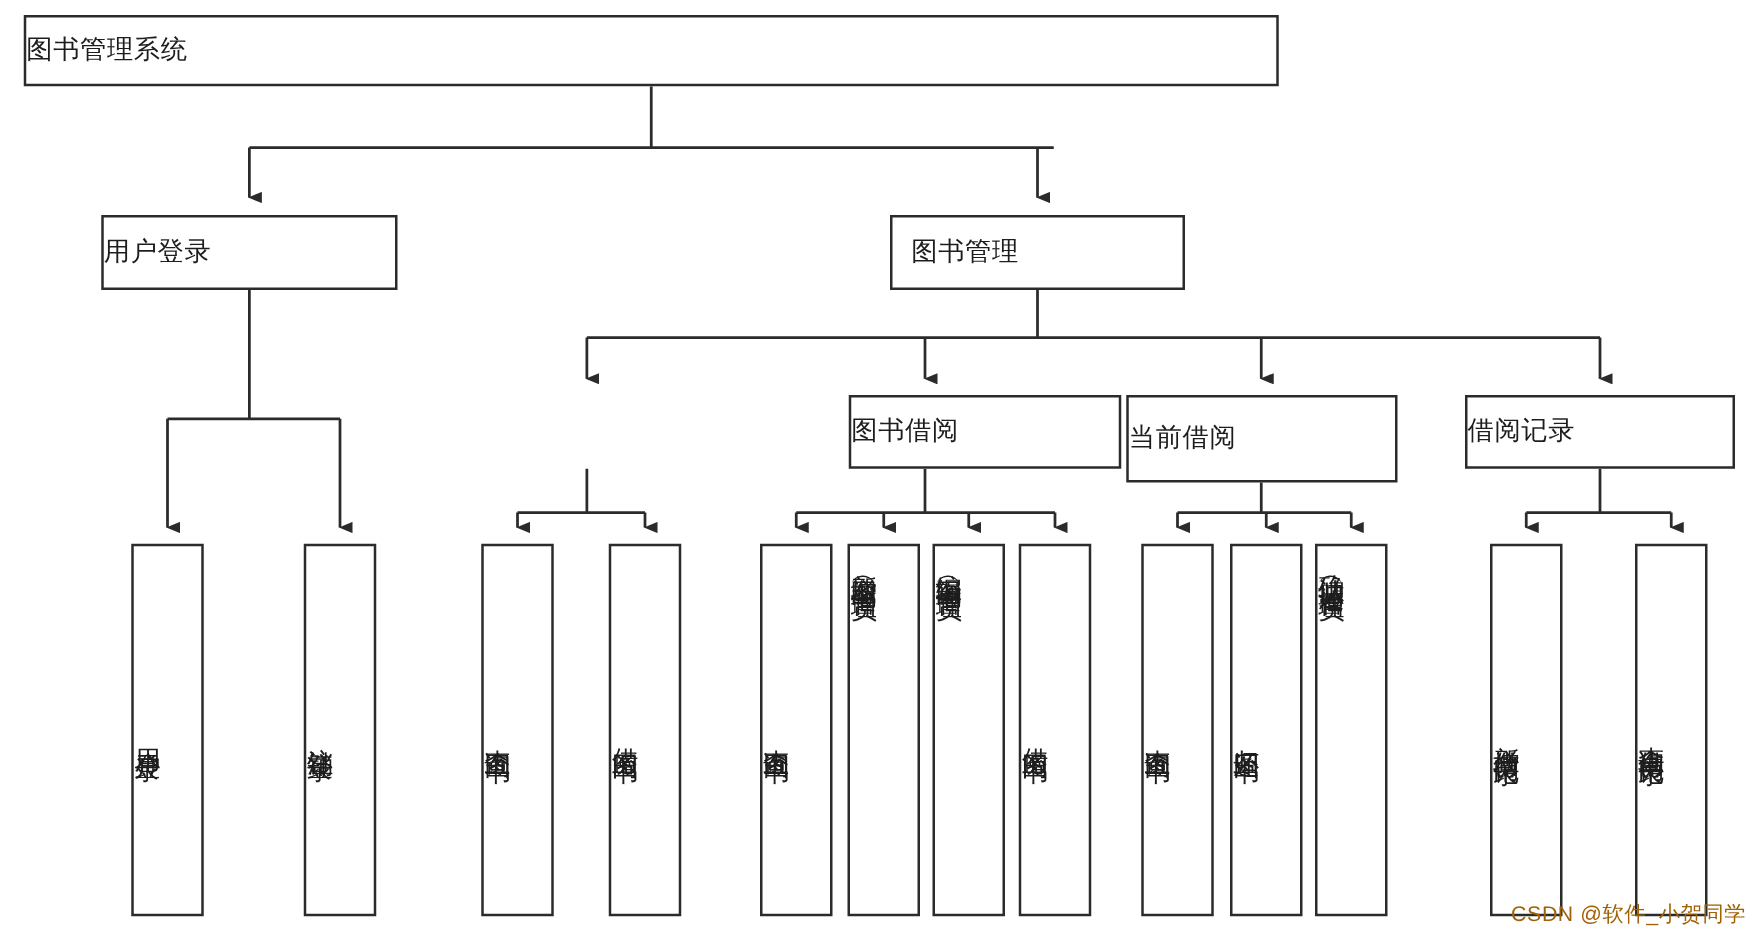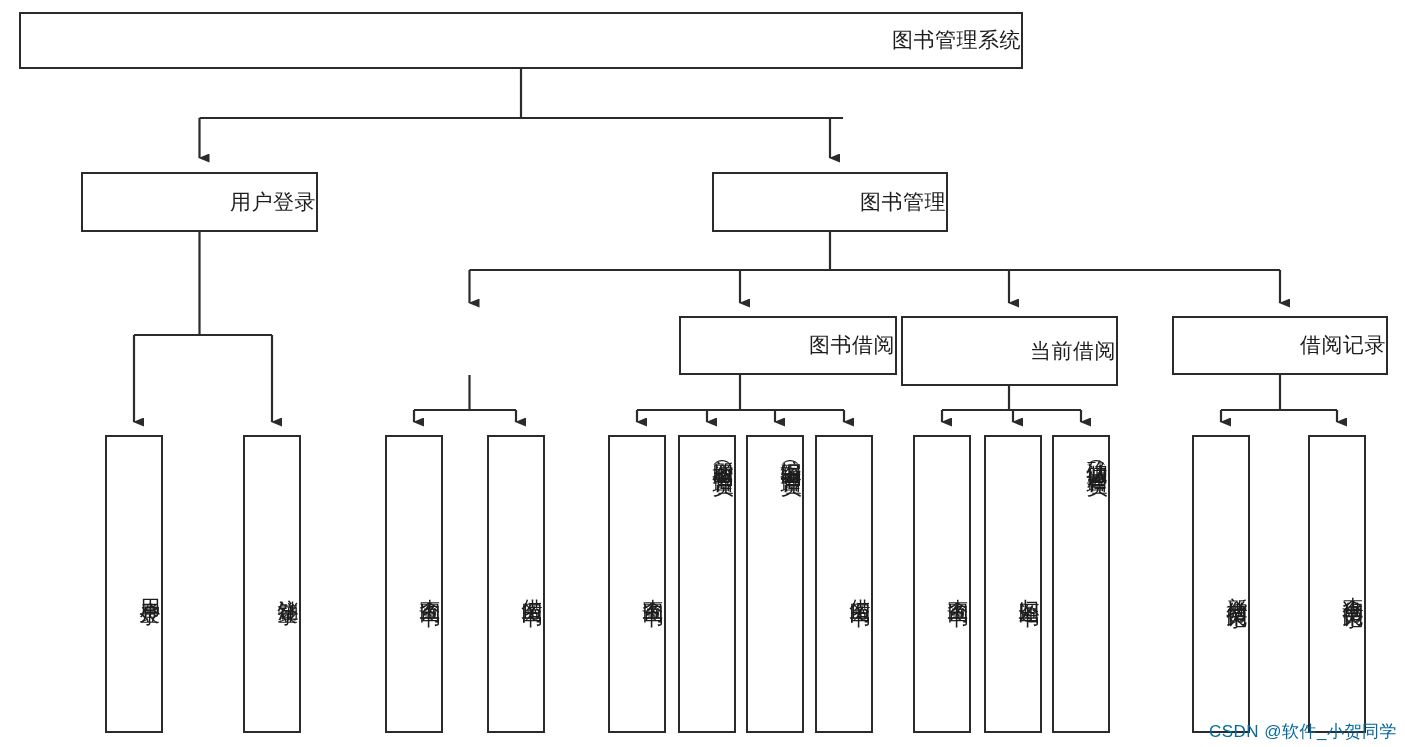--- a/index.html
+++ b/index.html
@@ -26,21 +26,21 @@
     width: 1405px;
     height: 747px;
   }
   .node-box {
     position: absolute;
     box-sizing: border-box;
     border: 2.2px solid #2b2b2b;
     background: #ffffff;
     display: flex;
     align-items: center;
-    justify-content: flex-end;
+    justify-content: flex-start;
     color: #1a1a1a;
   }
   .node-label {
     font-size: 21px;
     line-height: 1.15;
     letter-spacing: 0.5px;
     white-space: nowrap;
     color: #1d1d1d;
   }
   .node-box.vertical {
@@ -56,21 +56,21 @@
     line-height: 1;
   }
   .node-box.vertical.mid .node-label {
     align-self: center;
   }
   .watermark {
     position: absolute;
     right: 8px;
     bottom: 4px;
     font-size: 17px;
-    color: #0369a1;
+    color: #a16207;
     letter-spacing: 0.5px;
     white-space: nowrap;
     pointer-events: none;
   }
 </style>
 </head>
 <body>
 
 <div id="diagram-root">
 
@@ -135,21 +135,21 @@
   <div class="node-box" style="left:712px; top:172px; width:236px; height:60px;padding-left:15px;">
     <span class="node-label">图书管理</span>
   </div>
 
   <div class="node-box" style="left:631px; top:316px; width:218px; height:59px;margin-left:48px;">
     <span class="node-label">图书借阅</span>
   </div>
   <div class="node-box" style="left:901px; top:316px; width:217px; height:70px;">
     <span class="node-label">当前借阅</span>
   </div>
-  <div class="node-box" style="left:1172px; top:316px; width:216px; height:59px;padding-left:38px;">
+  <div class="node-box" style="left:1172px; top:316px; width:216px; height:59px;">
     <span class="node-label">借阅记录</span>
   </div>
 
   <div class="node-box vertical mid" style="left:105px; top:435px; width:58px; height:298px;">
     <span class="node-label">用户登录</span>
   </div>
   <div class="node-box vertical mid" style="left:243px; top:435px; width:58px; height:298px;">
     <span class="node-label">注销登录</span>
   </div>
   <div class="node-box vertical mid" style="left:385px; top:435px; width:58px; height:298px;">

